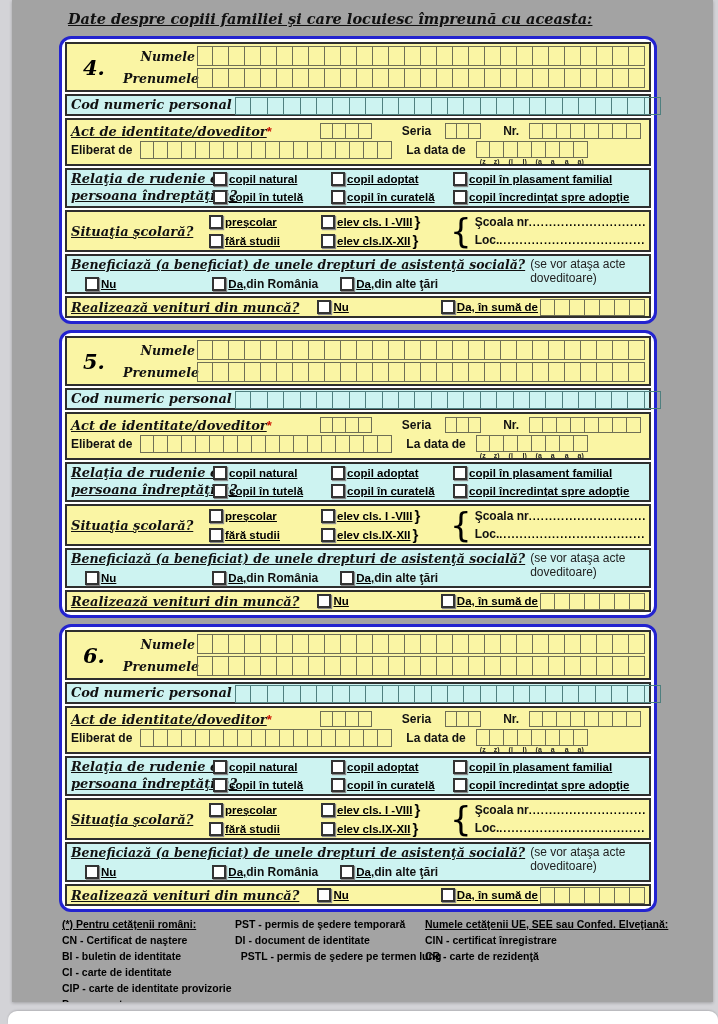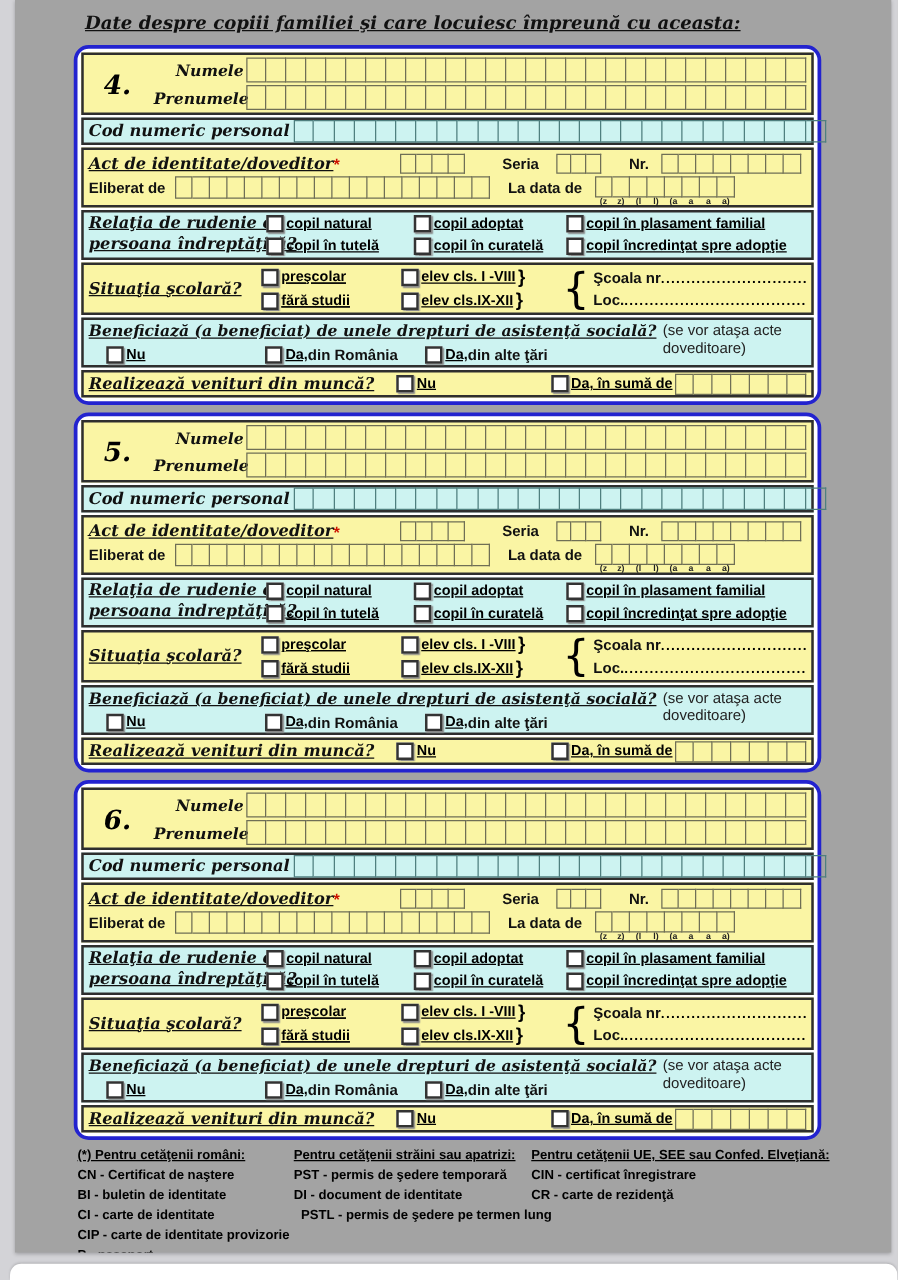--- a/index.html
+++ b/index.html
@@ -35,21 +35,21 @@
 
   
   .name-row{height:50px;display:flex;align-items:center;}
   .sec-num{width:52px;padding-left:12px;font-family:"DejaVu Serif",serif;font-style:italic;font-weight:700;font-size:21px;}
   .name-lines{flex:1;}
   .name-line{display:flex;align-items:center;height:22px;}
   .name-line .script-label{width:72px;text-align:right;margin-right:2px;font-size:12.5px;}
   .cells[data-cells="name"]{height:20px;}  .cells[data-cells="name"] .cell{width:16px;}
 
   
-  .cnp-row{height:22px;display:flex;align-items:center;}
+  .cnp-row{height:22px;display:flex;align-items:flex-start;}
   .cnp-row .script-label{width:138px;font-size:13px;}
   .cells[data-cells="cnp"]{height:18px;margin-left:26px;} .cells[data-cells="cnp"] .cell{width:16.4px;}
 
   
   .act-row{height:48px;}
   .act-line{display:flex;align-items:center;height:20px;}
   .cells[data-cells="act_type"]{height:16px;margin-left:48px;} .cells[data-cells="act_type"] .cell{width:13px;}
   .seria-label{margin-left:30px;}
   .cells[data-cells="seria"]{height:16px;margin-left:14px;} .cells[data-cells="seria"] .cell{width:12px;}
   .nr-label{margin-left:22px;}
@@ -1011,26 +1011,25 @@
     <div class="legend" id="legend">
         <div class="legend-col legend-col0">
           <div class="legend-header">(*) Pentru cetăţenii români:</div>
           <div class="legend-item">CN - Certificat de naştere</div>
           <div class="legend-item">BI - buletin de identitate</div>
           <div class="legend-item">CI - carte de identitate</div>
           <div class="legend-item">CIP - carte de identitate provizorie</div>
           <div class="legend-item">P - pasaport</div>
         </div>
         <div class="legend-col legend-col1">
-          <div class="legend-header">Pentru cetăţenii străini sau apatrizi:</div>
           <div class="legend-item">PST - permis de şedere temporară</div>
           <div class="legend-item">DI - document de identitate</div>
           <div class="legend-item">  PSTL - permis de şedere pe termen lung</div>
         </div>
         <div class="legend-col legend-col2">
-          <div class="legend-header">Pentru cetăţenii UE, SEE sau Confed. Elveţiană:</div>
+          <div class="legend-header">Numele cetăţenii UE, SEE sau Confed. Elveţiană:</div>
           <div class="legend-item">CIN - certificat înregistrare</div>
           <div class="legend-item">CR - carte de rezidenţă</div>
         </div>
       </div>
   </div>
   <div class="next-card"></div>
 </div>
 
 </body></html>

